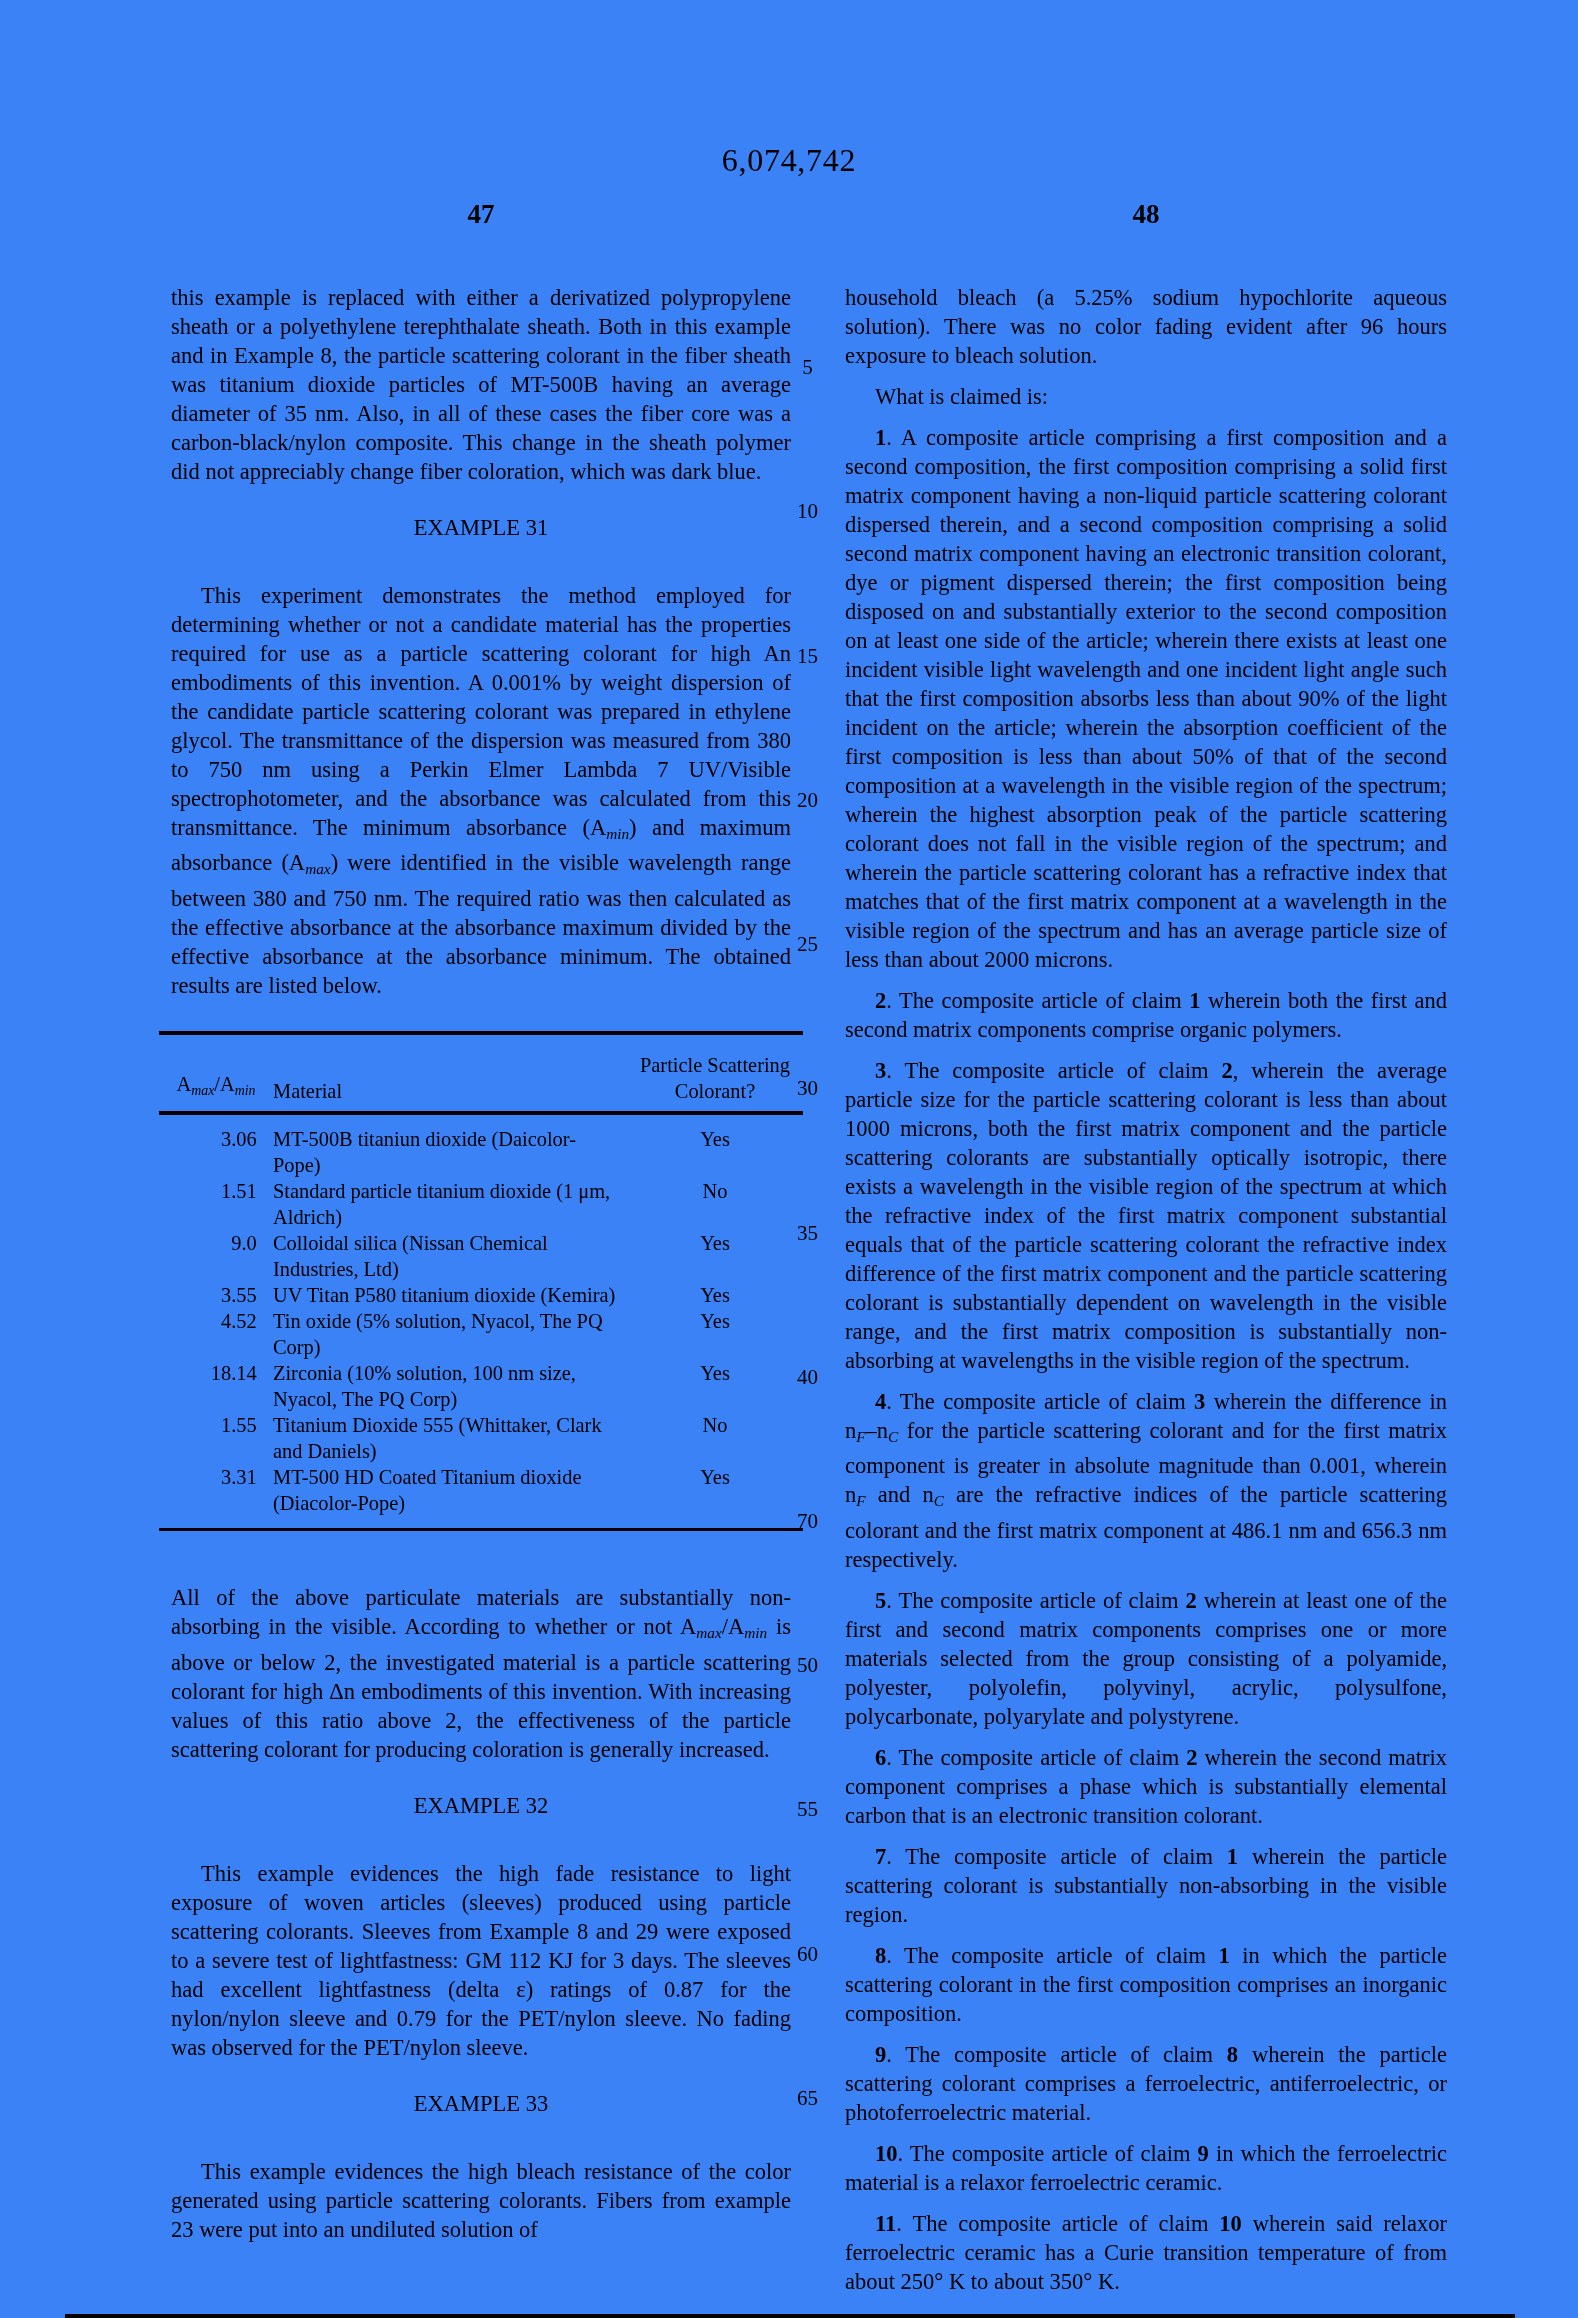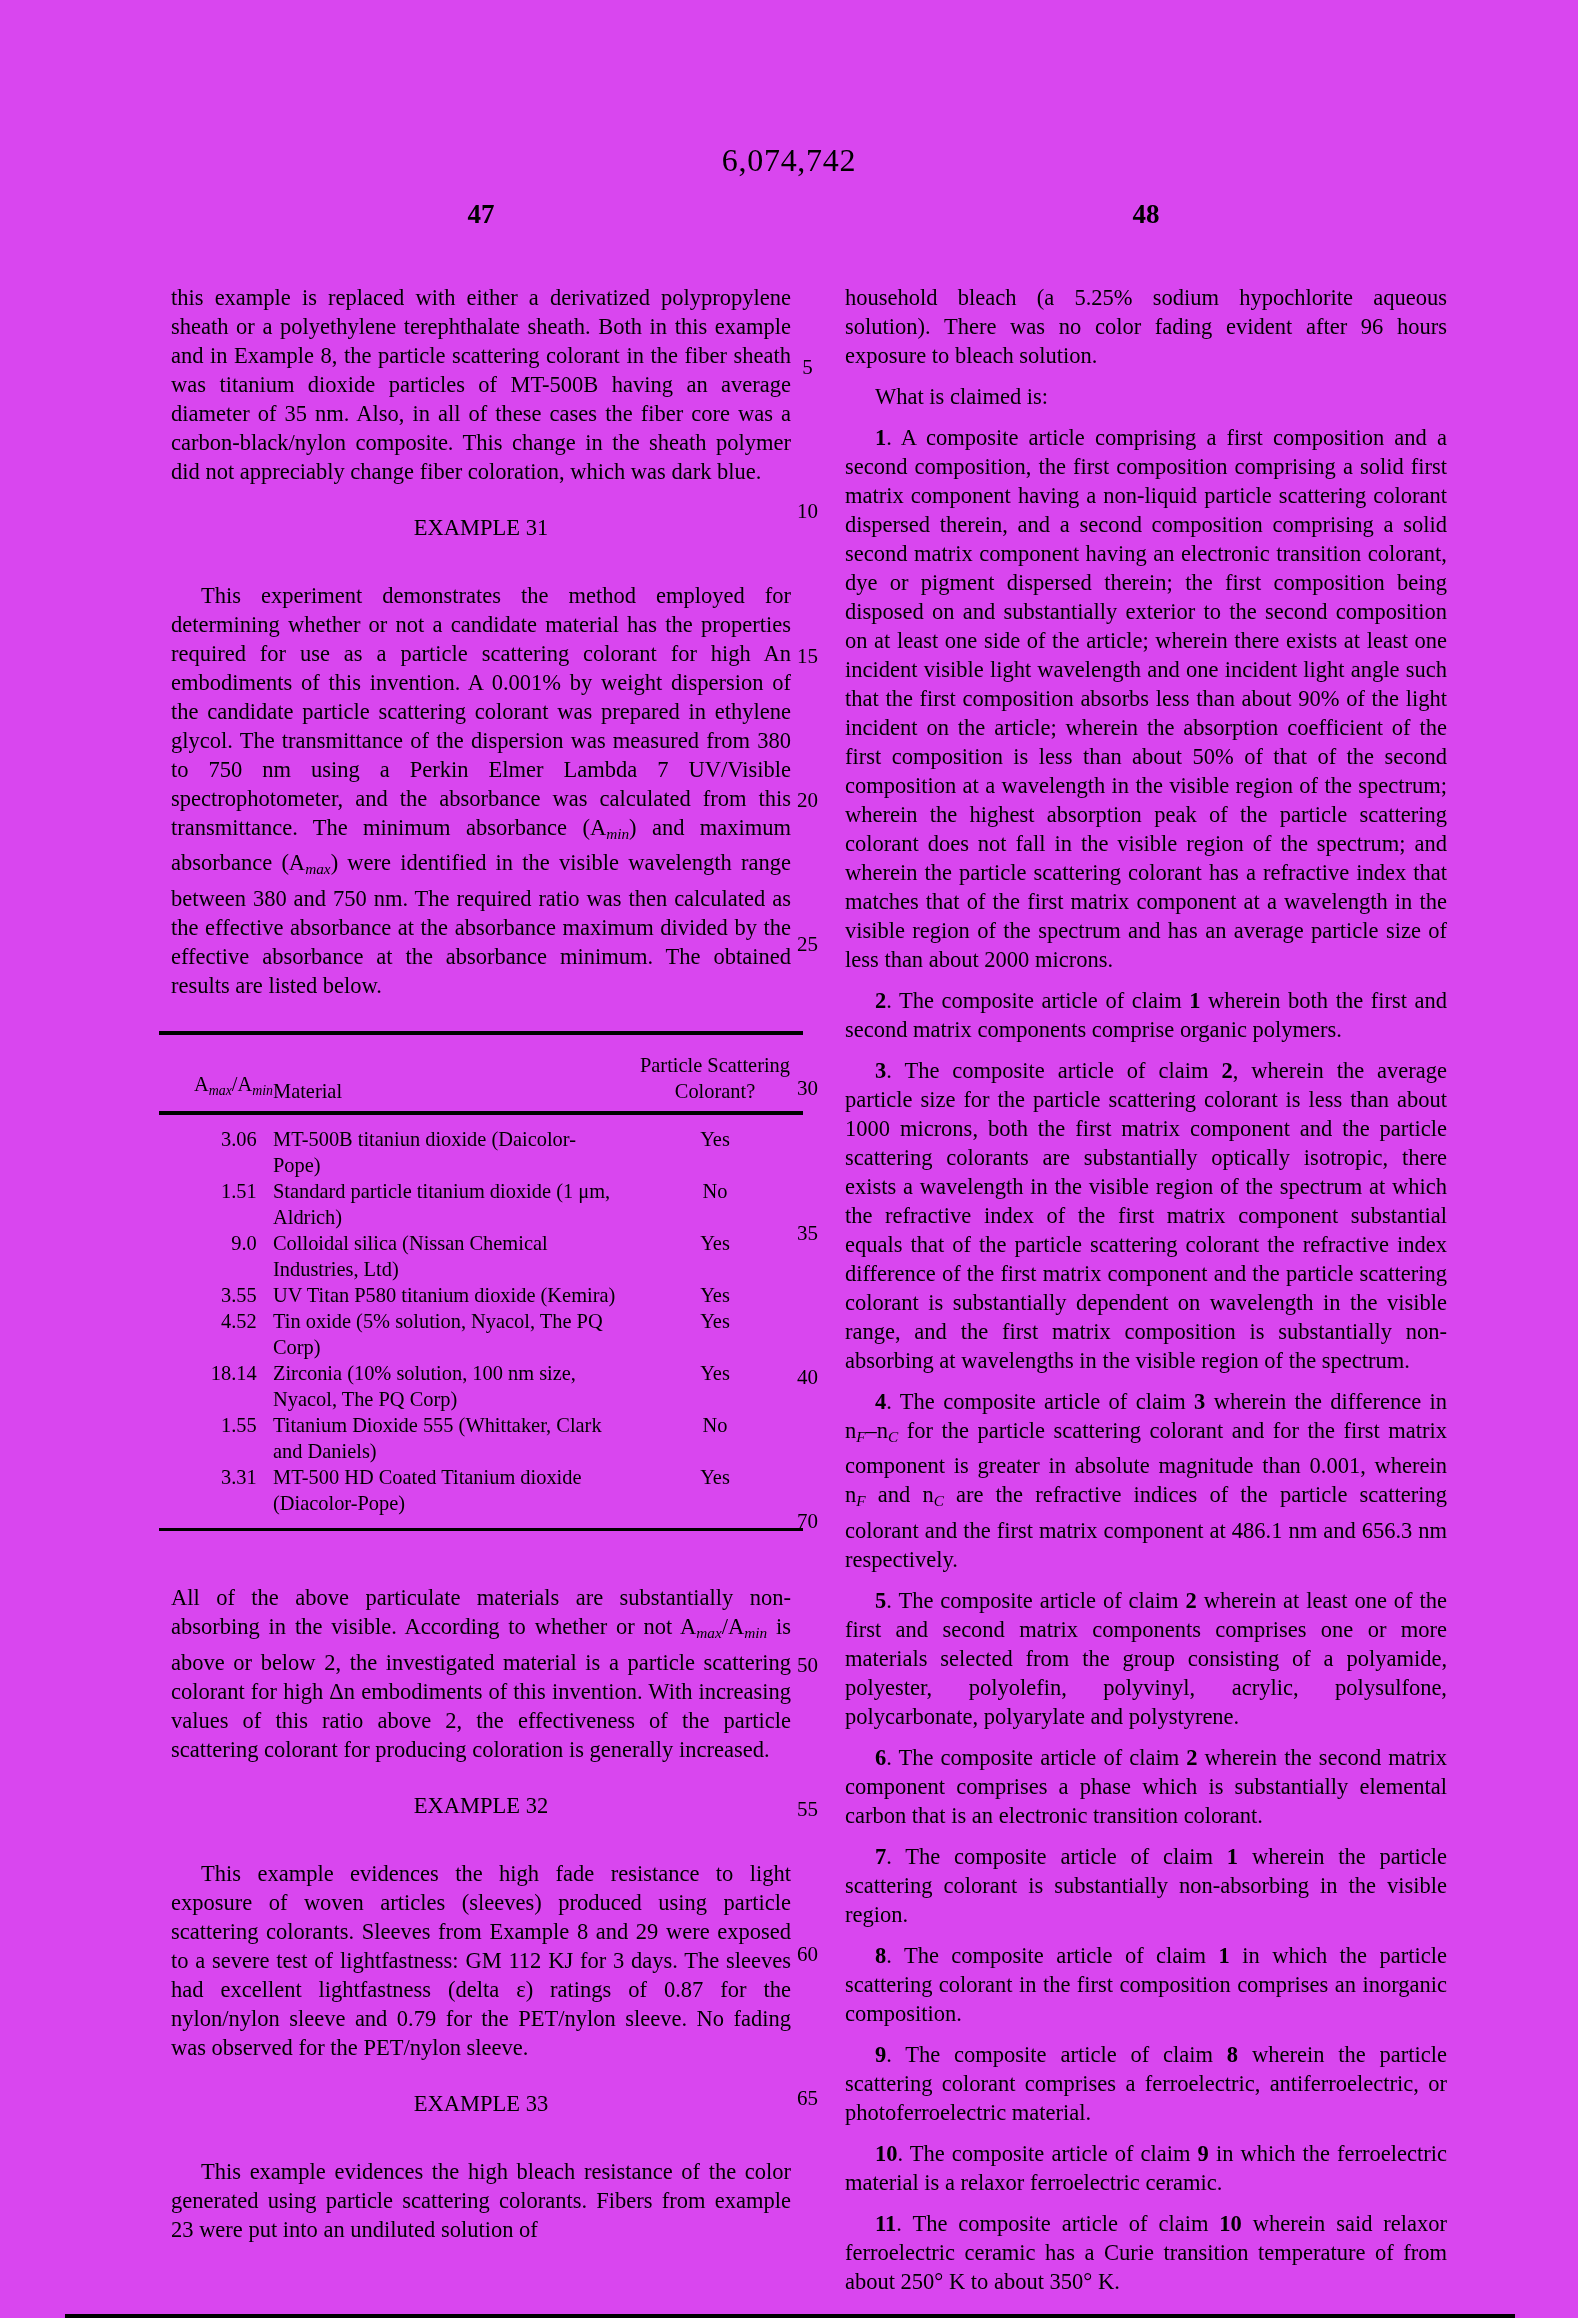--- a/index.html
+++ b/index.html
@@ -1,19 +1,19 @@
 <!DOCTYPE html>
 <html style="font-size:11px"><head>
 <meta charset="utf-8">
 <style>
   html,body { margin:0; padding:0; background:#e8e8e8; }
   .page {
     position:relative;
     width:1578px; height:2319px;
-    background:#d946ef;
+    background:#3b82f6;
     color:#000;
     font-family:"Liberation Serif", serif;
     overflow:hidden;
   }
   .patent-number {
     position:absolute; top:142px; left:0; width:1578px;
     text-align:center; font-size:32px; letter-spacing:0.7px;
   }
   .colnum {
     position:absolute; top:199px; font-size:27px; font-weight:bold; text-align:center;
@@ -48,21 +48,21 @@
   .thead {
     display:flex; align-items:flex-end;
     border-bottom:4.1px solid #000;
     padding:17.7px 0 6.8px 0;
   }
   .tbody { padding:11px 0 12.2px 0; }
   .trow { display:flex; align-items:flex-start; }
   .c-ratio { flex:none; width:114px; text-align:right; padding-right:16.3px; box-sizing:border-box; }
   .c-mat   { flex:none; width:354px; padding-right:5.4px; box-sizing:border-box; }
   .c-ans   { flex:1; text-align:center; }
-  .h-ratio { flex:none; width:114px; text-align:right; white-space:nowrap; }
+  .h-ratio { flex:none; width:114px; text-align:center; white-space:nowrap; }
   .h-mat   { flex:none; width:354px; }
   .h-ans   { flex:1; text-align:center; }
 
   .gutter-num {
     position:absolute; left:776px; width:63px;
     text-align:center; font-size:21px; font-family:"Liberation Serif", serif;
   }
   .bottom-bar {
     position:absolute; left:65px; right:63px; bottom:0; height:5.4px; background:#000;
   }

